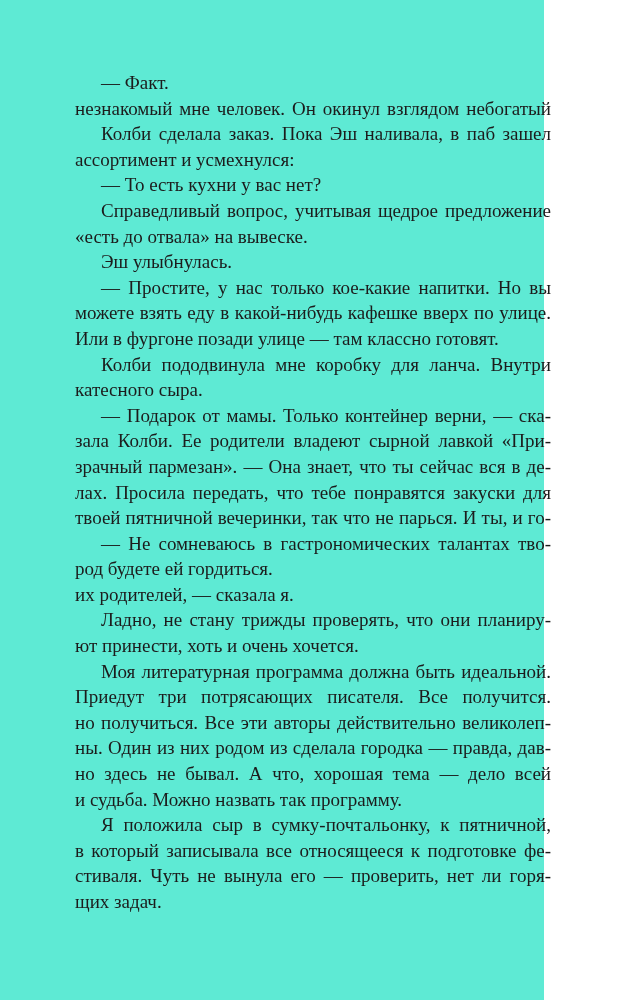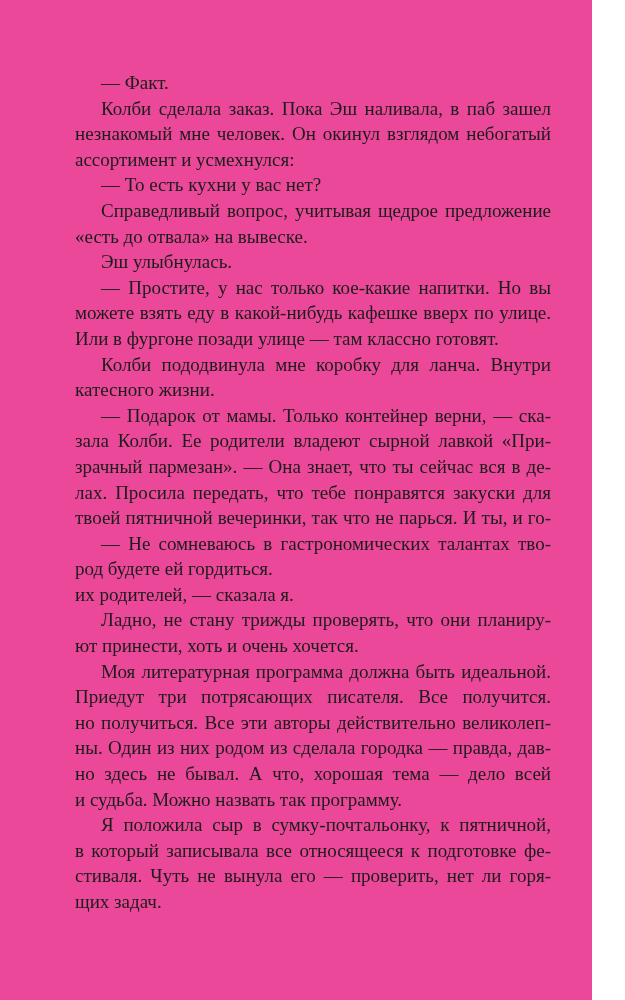--- a/index.html
+++ b/index.html
@@ -8,23 +8,23 @@
   }
   body {
     width: 625px;
     height: 1000px;
     background: #ffffff;
     overflow: hidden;
     font-family: "Liberation Serif", "DejaVu Serif", serif;
   }
   .book-page {
     position: relative;
-    width: 592px;
+    width: 544px;
     height: 1000px;
-    background: #ec4899;
+    background: #5eead4;
   }
   .text-block {
     position: absolute;
     left: 75px;
     top: 70px;
     width: 476px;
     font-size: 19px;
     line-height: 25.6px;
     color: #1c1c1c;
     -webkit-font-smoothing: antialiased;
@@ -41,32 +41,32 @@
   .line.indent {
     text-indent: 26px;
   }
 </style>
 </head>
 <body style="background: rgb(255, 255, 255);">
 
 <div class="book-page">
   <div class="text-block" id="text-block" style="color: rgb(28, 28, 28);">
       <div class="line indent end">— Факт.</div>
+      <div class="line">незнакомый мне человек. Он окинул взглядом небогатый</div>
       <div class="line indent">Колби сделала заказ. Пока Эш наливала, в паб зашел</div>
-      <div class="line">незнакомый мне человек. Он окинул взглядом небогатый</div>
       <div class="line end">ассортимент и усмехнулся:</div>
       <div class="line indent end">— То есть кухни у вас нет?</div>
       <div class="line indent">Справедливый вопрос, учитывая щедрое предложение</div>
       <div class="line end">«есть до отвала» на вывеске.</div>
       <div class="line indent end">Эш улыбнулась.</div>
       <div class="line indent">— Простите, у нас только кое-какие напитки. Но вы</div>
       <div class="line">можете взять еду в какой-нибудь кафешке вверх по улице.</div>
       <div class="line end">Или в фургоне позади улице — там классно готовят.</div>
       <div class="line indent">Колби пододвинула мне коробку для ланча. Внутри</div>
-      <div class="line end">катесного жизни.</div>
+      <div class="line end">катесного сыра.</div>
       <div class="line indent">— Подарок от мамы. Только контейнер верни, — ска-</div>
       <div class="line">зала Колби. Ее родители владеют сырной лавкой «При-</div>
       <div class="line">зрачный пармезан». — Она знает, что ты сейчас вся в де-</div>
       <div class="line">лах. Просила передать, что тебе понравятся закуски для</div>
       <div class="line">твоей пятничной вечеринки, так что не парься. И ты, и го-</div>
       <div class="line indent">— Не сомневаюсь в гастрономических талантах тво-</div>
       <div class="line end">род будете ей гордиться.</div>
       <div class="line end">их родителей, — сказала я.</div>
       <div class="line indent">Ладно, не стану трижды проверять, что они планиру-</div>
       <div class="line end">ют принести, хоть и очень хочется.</div>

